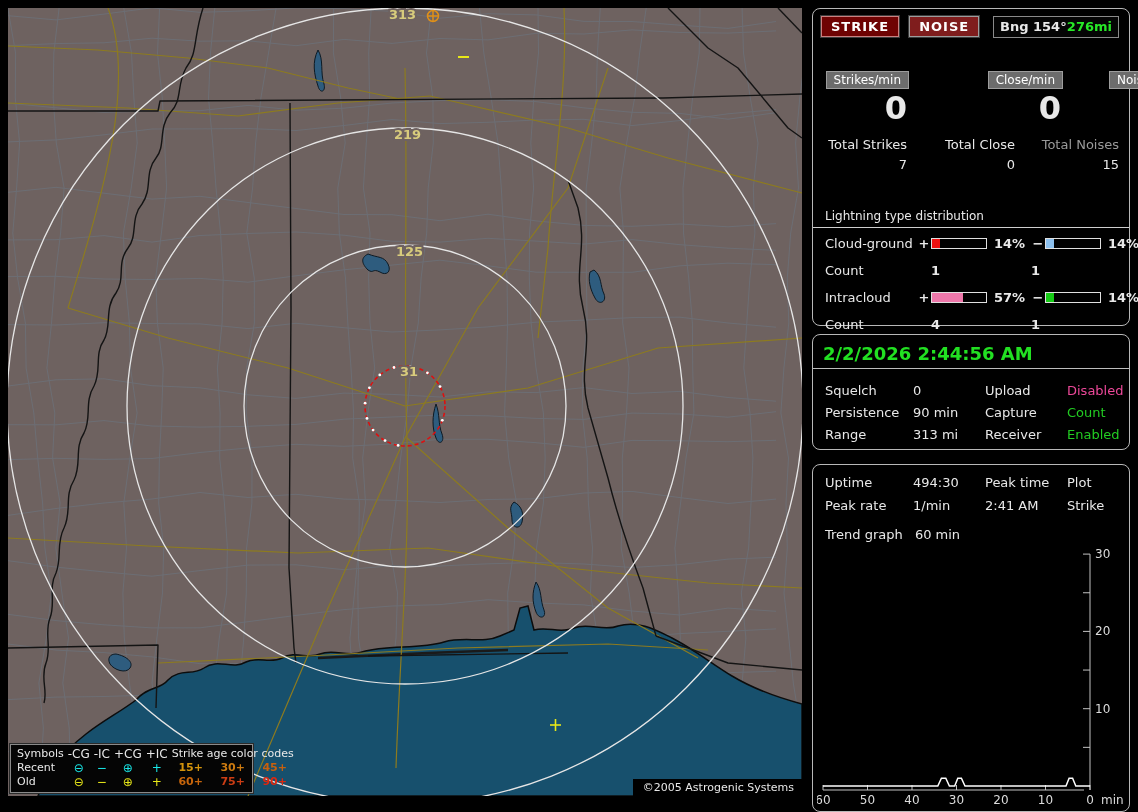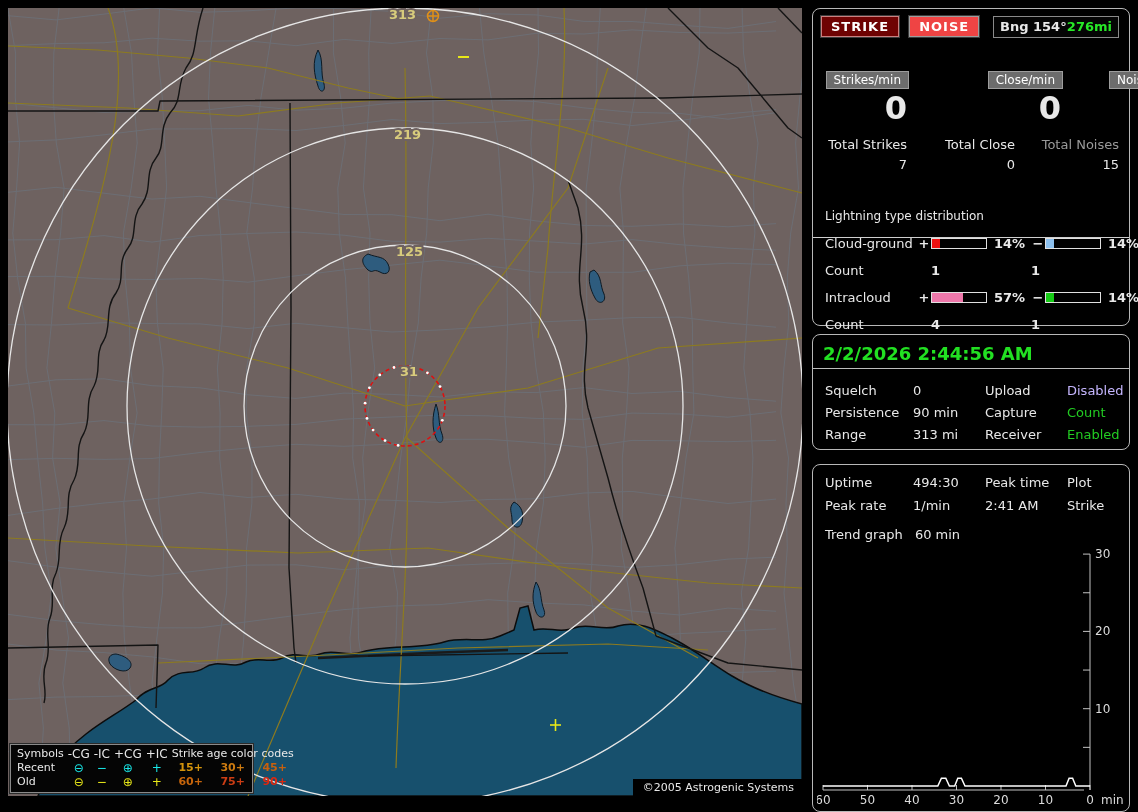--- a/index.html
+++ b/index.html
@@ -25,38 +25,38 @@
   .panel { position:absolute; left:812px; width:318px; background:#000;
     border:1px solid #b8b8b8; border-radius:8px; }
   #panel1 { top:8px;  height:318px; }
   #panel2 { top:334px; height:116px; }
   #panel3 { top:456px; height:348px;margin-top:8px; }
 
   .p1-toprow { position:absolute; top:7px; left:8px; right:8px; height:22px; }
   .btn { display:inline-block; height:21px; line-height:19px; padding:0 9px;
     font-size:13px; font-weight:bold; letter-spacing:1px; cursor:default; }
   .btn-strike { background:#6e0202; color:#fff; border:1px solid #c97f7f; outline:1px solid #3c3c3c; }
-  .btn-noise  { background:#ef4444; color:#fff; border:1px solid #9d9d9d; outline:1px solid #3c3c3c; margin-left:5px; }
+  .btn-noise  { background:#7f1d1d; color:#fff; border:1px solid #9d9d9d; outline:1px solid #3c3c3c; margin-left:5px; }
   .bng-box { position:absolute; right:2px; top:0; width:126px; height:22px; background:#050505;
     border:1px solid #8a8a8a; font-size:13px; font-weight:bold; line-height:20px; padding:0 6px; }
   .bng-val { float:right; color:#27e827; }
 
   .rate-grid { position:absolute; left:8px; right:8px; top:60px;
     display:grid; grid-template-columns:88px 108px 1fr;gap:46px; }
   .rate-grid .cell { text-align:right; }
   .chip { display:inline-block; background:#6c6c6c; color:#fff; border:1px solid #9d9d9d;
     font-size:12px; padding:1px 7px; }
   .bigzero { font-size:32px; font-weight:bold; line-height:34px; margin-top:2px; padding-right:2px; }
 
   .totals-grid { position:absolute; left:8px; right:8px; top:126px;
     display:grid; grid-template-columns:88px 108px 1fr; font-size:13px; }
   .totals-grid .cell { text-align:right; padding-right:2px; line-height:20px; }
 
   .dist-title { position:absolute; left:0; right:0; top:200px; font-size:12px;
-    padding:0 0 14px 12px; border-bottom:1px solid #cfcfcf; }
+    padding:0 0 4px 12px; border-bottom:1px solid #cfcfcf; }
   .dist-rows { position:absolute; left:12px; right:8px; top:222px; font-size:13px; }
   .dist-row { display:grid; grid-template-columns:92px 14px 58px 42px 14px 58px 40px;
     align-items:center; height:24px; }
   .dist-row .lbl { font-weight:normal; }
   .dist-row .sign { font-weight:bold; text-align:center; }
   .pct { font-weight:bold; padding-left:5px; }
   .bar { display:inline-block; width:56px; height:11px; border:1px solid #e0e0e0; background:#000; }
   .bar i { display:block; height:100%; }
   .count-row { display:grid; grid-template-columns:92px 14px 100px 112px; height:30px; align-items:center; }
   .count-row b { font-weight:bold; }
@@ -329,21 +329,21 @@
     </div>
   </div>
 </div>
 
 <div class="panel" id="panel2">
   <div class="datetime">2/2/2026 2:44:56 AM</div>
   <div class="status-grid">
     <span>Squelch</span>
     <span>0</span>
     <span>Upload</span>
-    <span style="color: #c4b5fd;">Disabled</span>
+    <span style="color: #ec4899;">Disabled</span>
 
     <span>Persistence</span>
     <span>90 min</span>
     <span>Capture</span>
     <span style="color: rgb(34, 204, 34);">Count</span>
 
     <span>Range</span>
     <span>313 mi</span>
     <span>Receiver</span>
     <span style="color: rgb(34, 204, 34);">Enabled</span>

